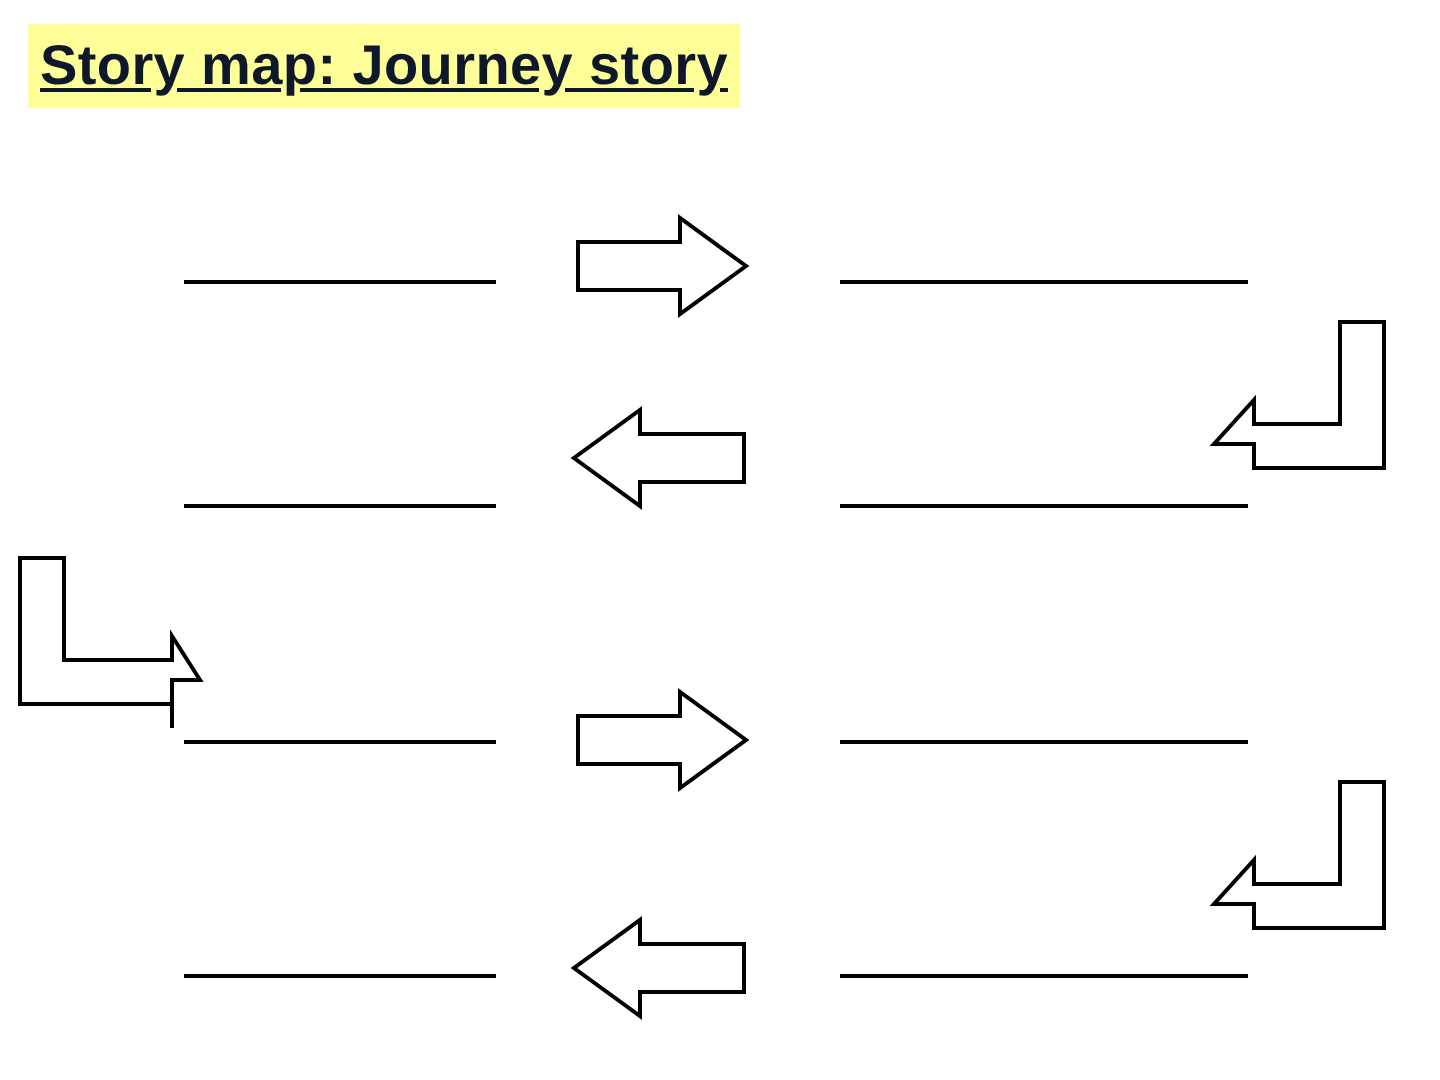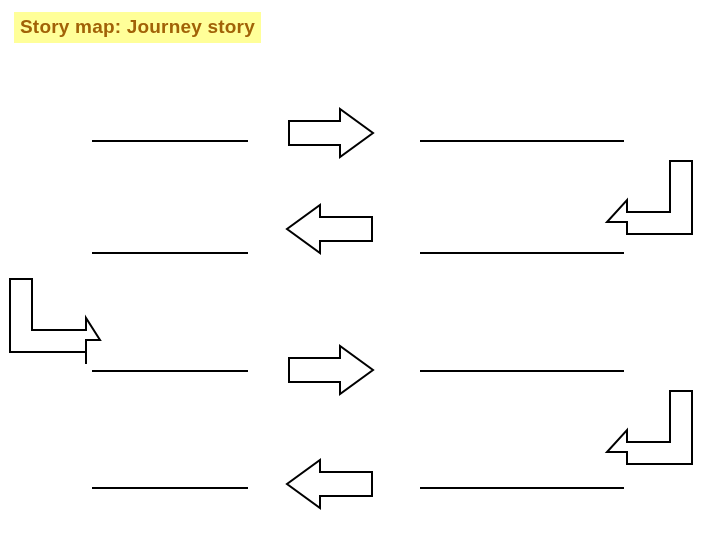--- a/index.html
+++ b/index.html
@@ -20,27 +20,28 @@
     background: #ffffff;
   }
   .title-wrap {
     position: absolute;
     left: 14px;
     top: 12px;
   }
   .title-text {
     display: inline-block;
     background: #ffff99;
-    color: #a16207;
-    font-size: 19px;
+    color: #0f172a;
+    font-size: 28px;
     font-weight: bold;
     line-height: 1.25;
     padding: 3px 6px 4px 6px;
     white-space: nowrap;
     letter-spacing: 0.2px;
+    text-decoration: underline;
   }
   .canvas {
     position: absolute;
     left: 0;
     top: 0;
     width: 720px;
     height: 540px;
   }
   .blank-line {
     position: absolute;

